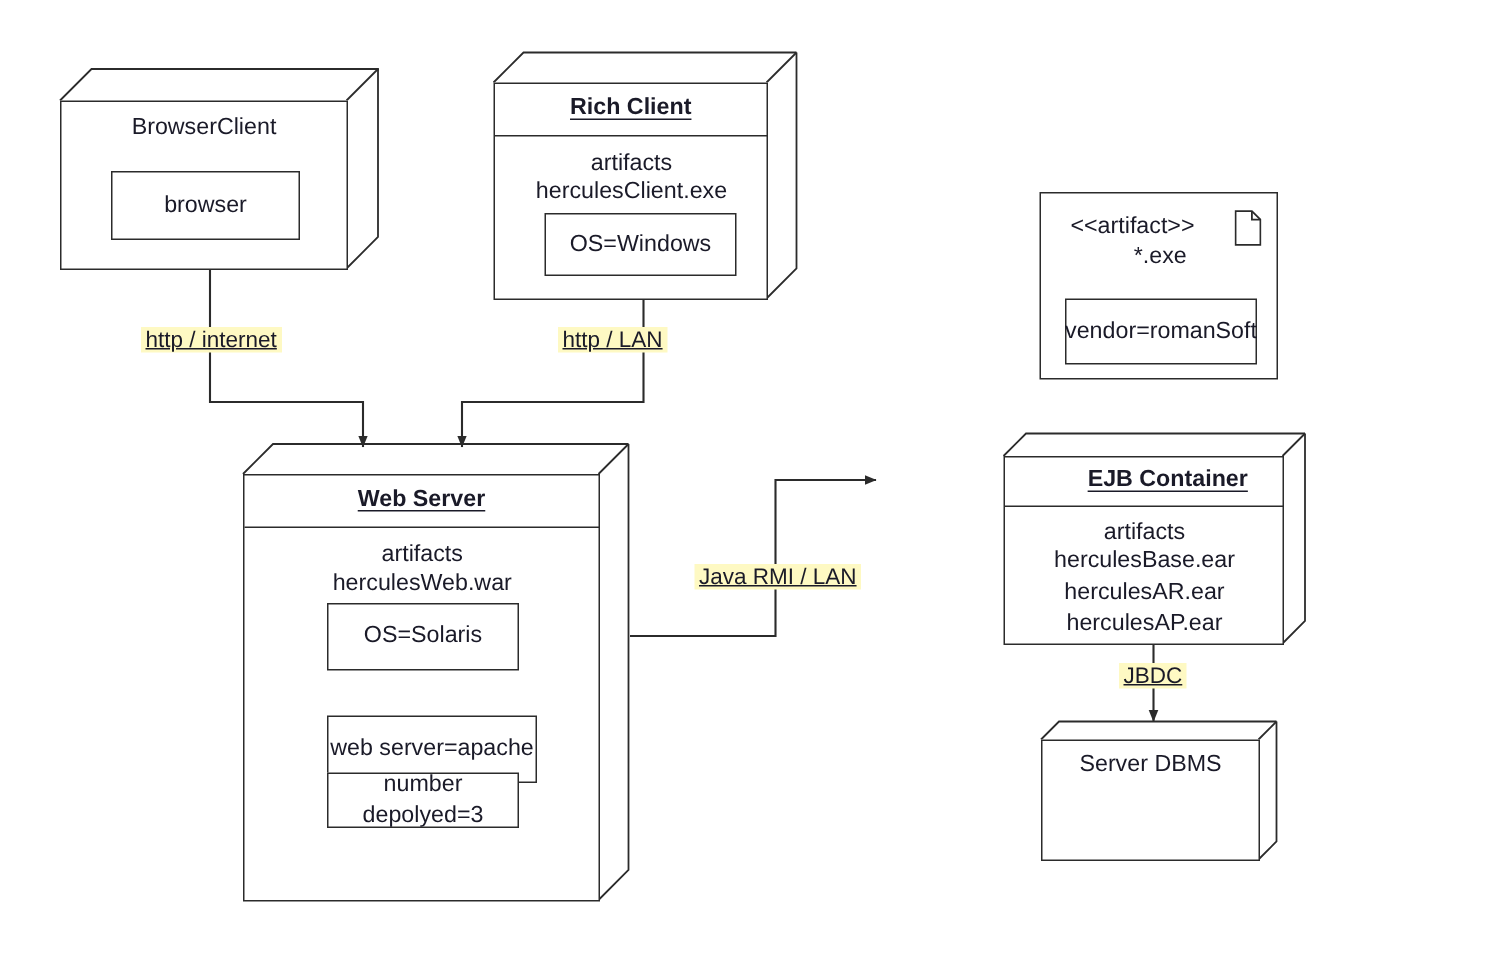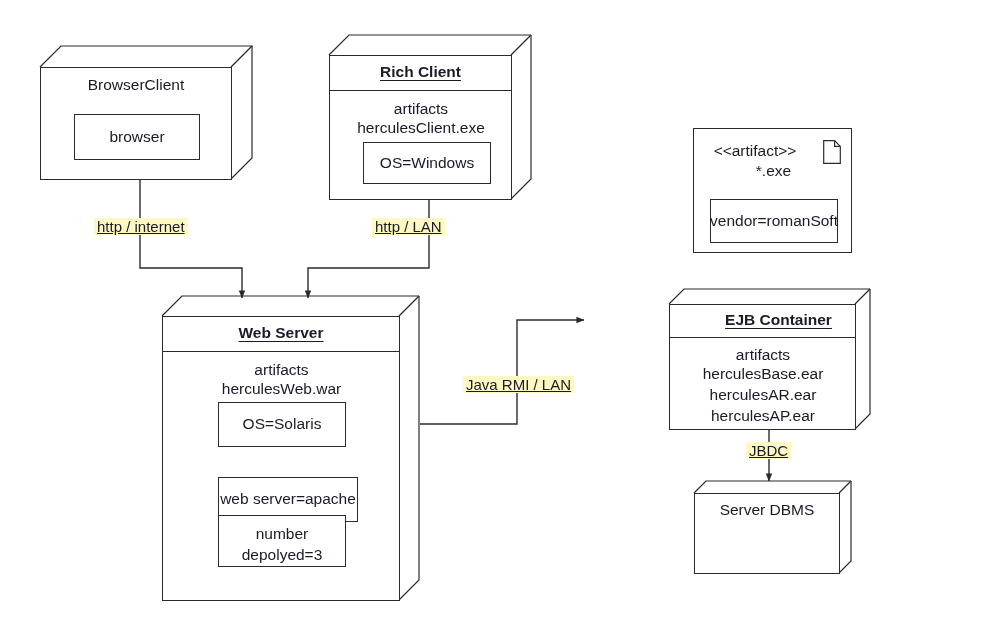--- a/index.html
+++ b/index.html
@@ -213,21 +213,21 @@
     <div class="free-text t155" style="left:1px; top:83px; width:237px;">herculesWeb.war</div>
 
     <div class="inner-box t155" style="left:56px; top:106px; width:128px; height:45px;">
       <span>OS=Solaris</span>
     </div>
 
     <div class="inner-box t155" style="left:56px; top:162px; width:140px; height:45px;margin-top:19px;">
       <span>web server=apache</span>
     </div>
 
-    <div class="inner-box t155" style="left:56px; top:219px; width:128px; height:52px;align-items:flex-end;">
+    <div class="inner-box t155" style="left:56px; top:219px; width:128px; height:37px;">
       <span>number
 depolyed=3</span>
     </div>
   </div>
 
 
   <div class="inner-box" style="left:693px; top:128px; width:159px; height:125px; display:block;">
     <div class="free-text t155" style="left:0; top:12px; width:122px;">&lt;&lt;artifact&gt;&gt;</div>
     <div class="free-text t155" style="left:0; top:32px; width:159px;">*.exe</div>
 

